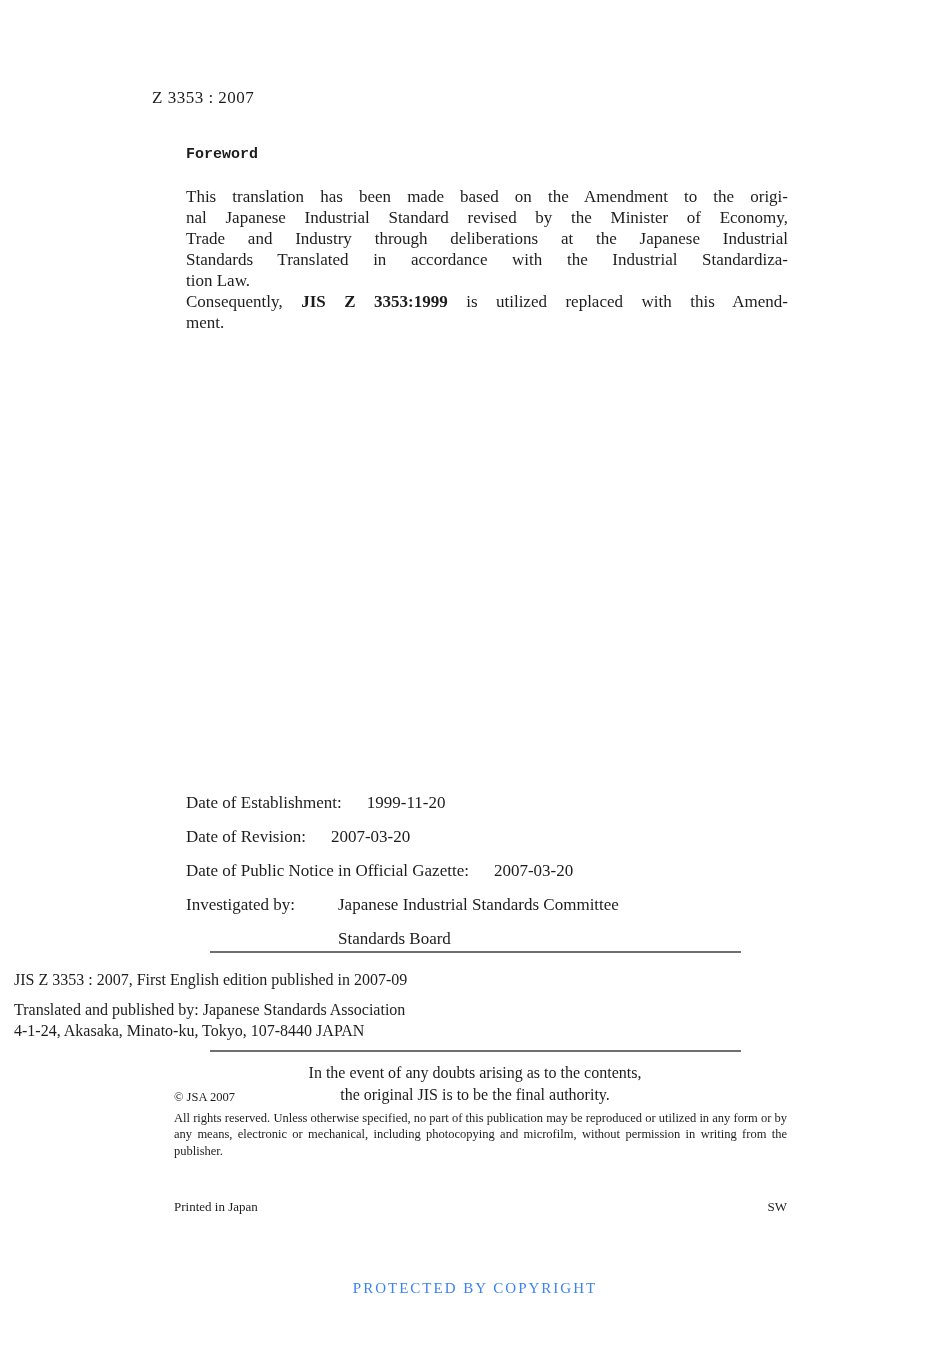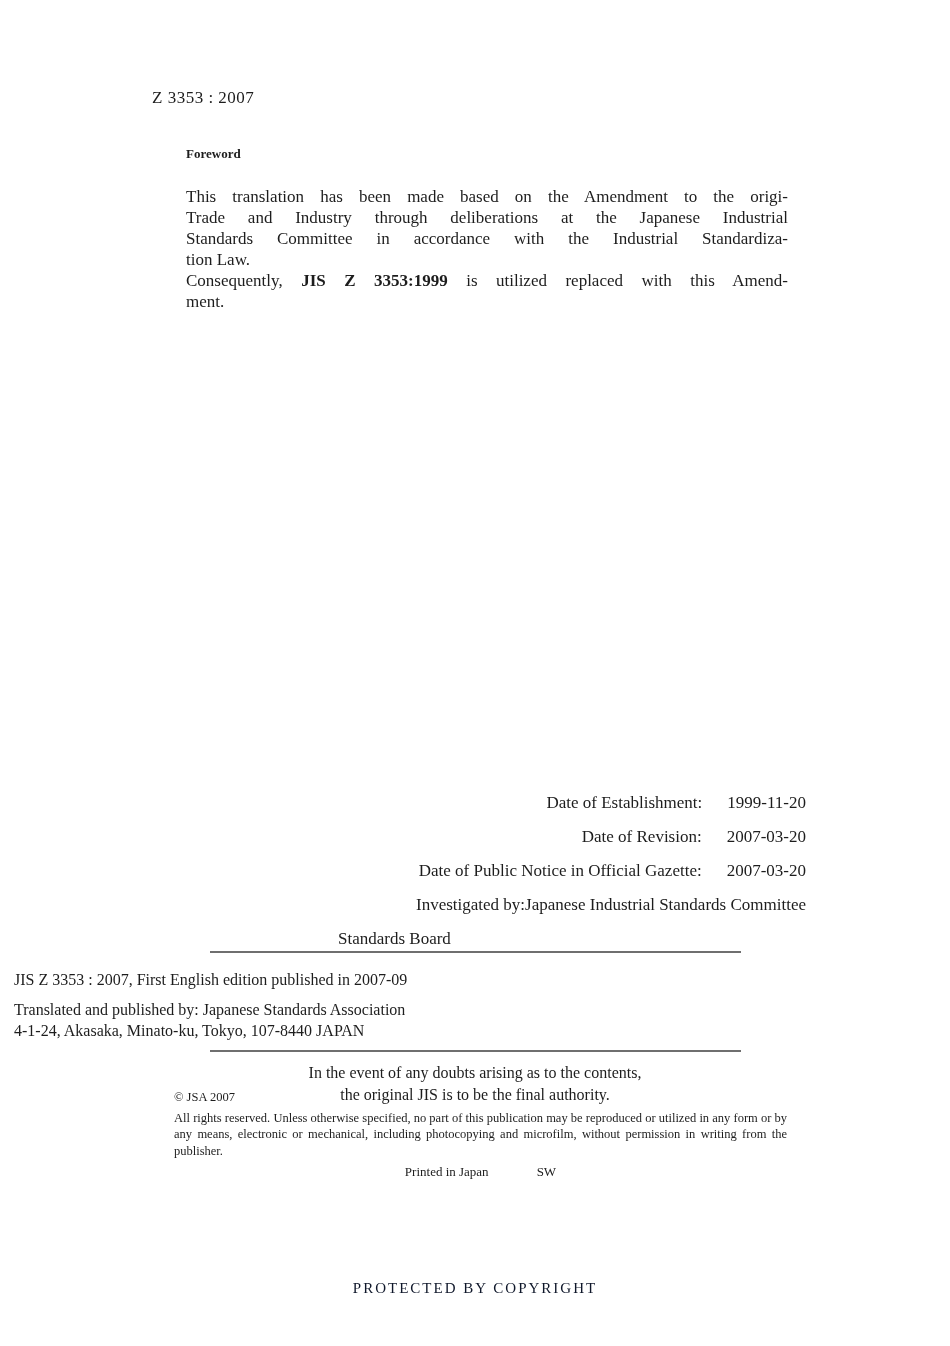--- a/index.html
+++ b/index.html
@@ -22,22 +22,23 @@
     left: 152px;
     top: 88px;
     font-size: 17px;
     letter-spacing: 0.5px;
   }
   .foreword-title {
     position: absolute;
     left: 186px;
     top: 146px;
     margin: 0;
-    font-size: 13px;
+    font-size: 15px;
     font-weight: bold;
+    font-family: Liberation Mono, monospace;
   }
   .foreword-body {
     position: absolute;
     left: 186px;
     top: 186px;
     width: 602px;
     font-size: 17px;
     line-height: 21px;
   }
   .jline {
@@ -52,21 +53,20 @@
     position: absolute;
     left: 186px;
     top: 792px;
     width: 620px;
     font-size: 17px;
   }
   .detail-row {
     line-height: 21px;
     margin-bottom: 13px;
     white-space: nowrap;
-    text-align: right;
   }
   .detail-row .dvalue {
     margin-left: 25px;
   }
   .detail-row.inv .dlabel {
     display: inline-block;
     width: 152px;
   }
   .detail-row.inv .dvalue {
     margin-left: 0;
@@ -117,51 +117,52 @@
   .copyright-symbol {
     margin-bottom: 4px;
   }
   .smallprint {
     margin: 0;
     text-align: justify;
   }
   .printed-row {
     position: absolute;
     left: 174px;
-    top: 1164px;
+    top: 1199px;
     width: 613px;
     font-size: 13px;
     display: flex;
-    justify-content: center;
+    justify-content: space-between;
     gap: 48px;
   }
   .protected-footer {
     position: absolute;
     left: 0;
     top: 1280px;
     width: 950px;
     text-align: center;
     font-size: 15px;
     letter-spacing: 2px;
-    color: #0f172a;
+    color: #3b82f6;
   }
 </style>
 </head>
 <body>
 
 <div class="page">
 
   <div class="doc-number">Z 3353 : 2007</div>
 
   <h1 class="foreword-title">Foreword</h1>
 
   <div class="foreword-body">
     <div class="jline">This translation has been made based on the Amendment to the origi-</div>
+    <div class="jline">nal Japanese Industrial Standard revised by the Minister of Economy,</div>
     <div class="jline">Trade and Industry through deliberations at the Japanese Industrial</div>
-    <div class="jline">Standards Committee in accordance with the Industrial Standardiza-</div>
+    <div class="jline">Standards Translated in accordance with the Industrial Standardiza-</div>
     <div class="plain-line">tion Law.</div>
     <div class="jline">
       <span>Consequently,</span>
       <b>JIS Z 3353:1999</b>
       <span>is utilized replaced with this Amend-</span>
     </div>
     <div class="plain-line">ment.</div>
   </div>
 
   <div class="details">

